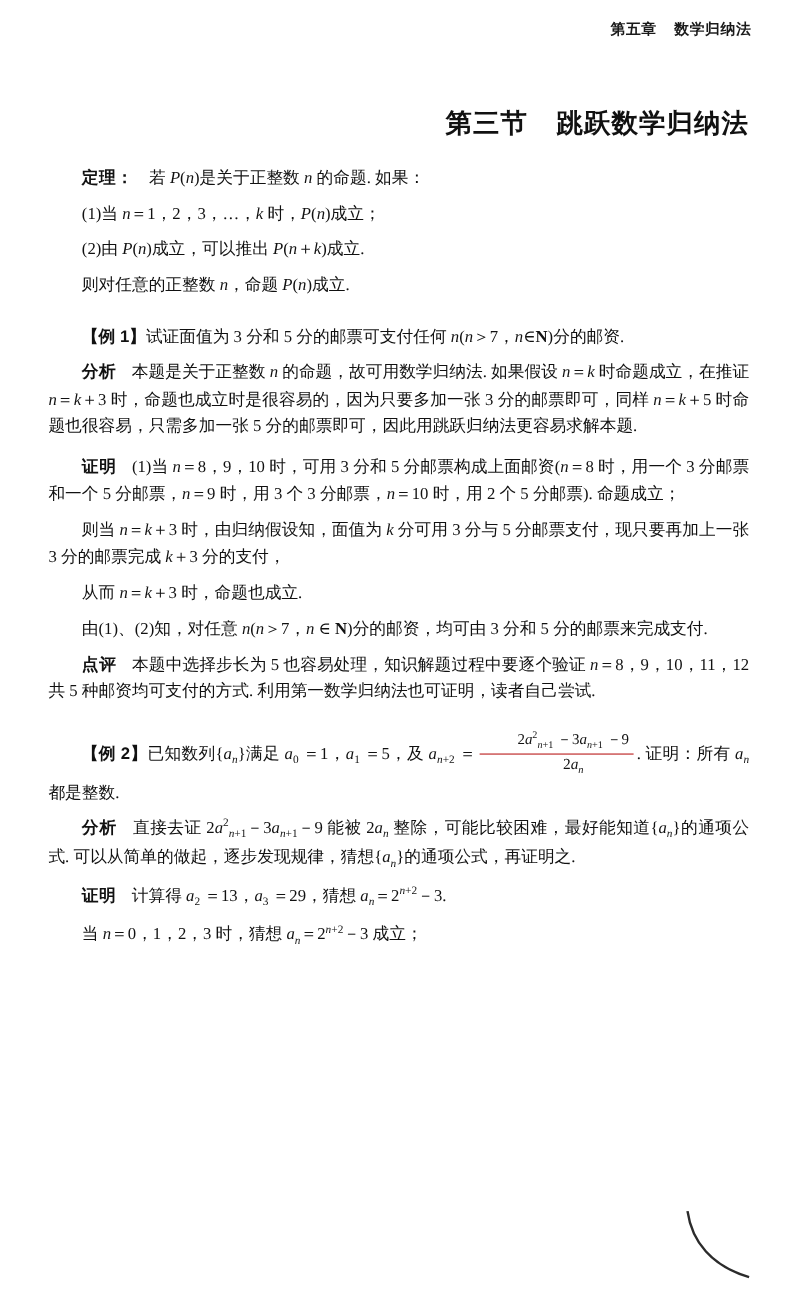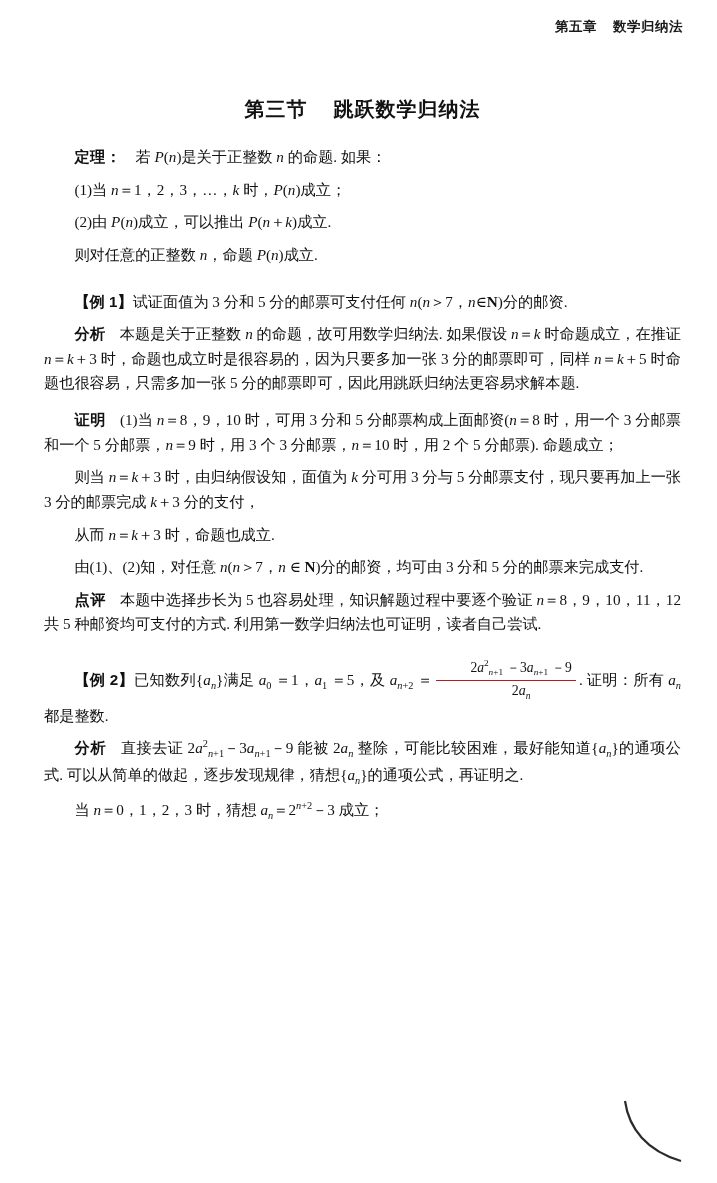--- a/index.html
+++ b/index.html
@@ -31,22 +31,22 @@
     font-weight: 600;
   }
   .rh-ch { margin-right: 16px; }
   .content {
     position: absolute;
     top: 78px;
     left: 44px;
     right: 36px;
   }
   h1.section-title {
-    text-align: center;
-    font-size: 20px;
+    text-align: right;
+    font-size: 24px;
     font-weight: 700;
     margin: 18px 0 22px 0;
     letter-spacing: 1px;
     font-family: "Liberation Sans", "DejaVu Sans", sans-serif;
   }
   h1.section-title .gap { display: inline-block; width: 26px; }
   p {
     margin: 0 0 8px 0;
     font-size: 15.2px;
     line-height: 1.62;
@@ -174,20 +174,23 @@
     <div class="blk-gap"></div>
 
     <p class="indent">
       <span class="ex-lbl">【例 2】</span>已知数列{<i class="m">a<sub>n</sub></i>}满足 <i class="m">a</i><sub>0</sub> ＝1，<i class="m">a</i><sub>1</sub> ＝5，及 <i class="m">a</i><sub><i class="m">n</i>+2</sub> ＝<span class="frac"><span class="num">2<i class="m">a</i><sup>2</sup><sub><i class="m">n</i>+1</sub> －3<i class="m">a</i><sub><i class="m">n</i>+1</sub> －9</span><span class="den">2<i class="m">a<sub>n</sub></i></span></span>. 证明：所有 <i class="m">a<sub>n</sub></i> 都是整数.
     </p>
 
     <p class="indent">
       <span class="lbl">分析</span><span class="lbl-sp"></span>直接去证 2<i class="m">a</i><sup>2</sup><sub><i class="m">n</i>+1</sub>－3<i class="m">a</i><sub><i class="m">n</i>+1</sub>－9 能被 2<i class="m">a<sub>n</sub></i> 整除，可能比较困难，最好能知道{<i class="m">a<sub>n</sub></i>}的通项公式. 可以从简单的做起，逐步发现规律，猜想{<i class="m">a<sub>n</sub></i>}的通项公式，再证明之.
     </p>
 
+    <p class="indent">
+      <span class="lbl">证明</span><span class="lbl-sp"></span>计算得 <i class="m">a</i><sub>2</sub> ＝13，<i class="m">a</i><sub>3</sub> ＝29，猜想 <i class="m">a<sub>n</sub></i>＝2<sup><i class="m">n</i>+2</sup>－3.
+    </p>
 
     <p class="indent">
       当 <i class="m">n</i>＝0，1，2，3 时，猜想 <i class="m">a<sub>n</sub></i>＝2<sup><i class="m">n</i>+2</sup>－3 成立；
     </p>
 
 
   </div>
 
   <div class="corner">
     <svg width="80" height="70" viewBox="0 0 80 70" aria-hidden="true">

